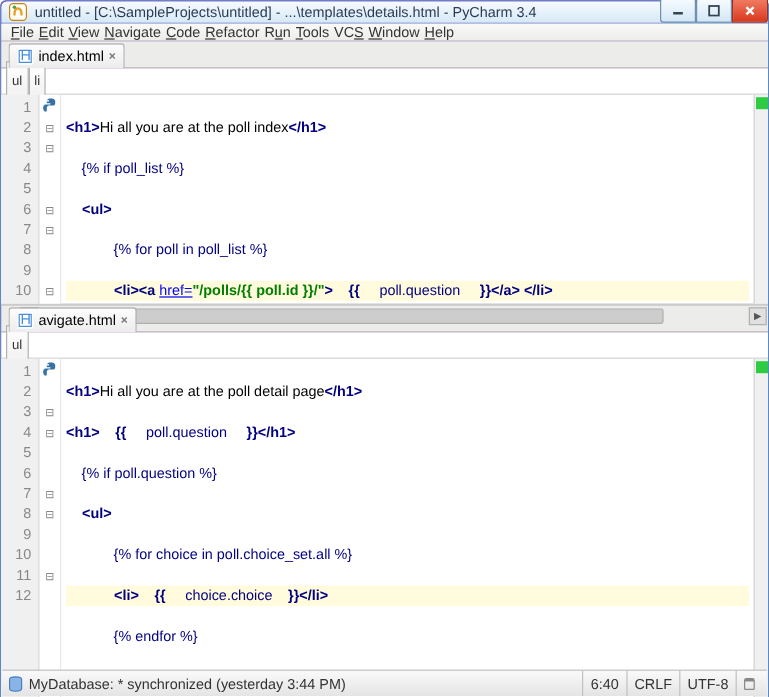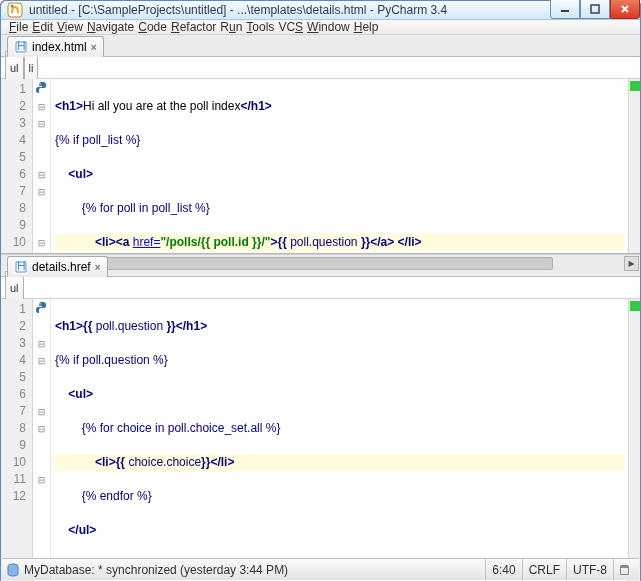--- a/index.html
+++ b/index.html
@@ -35,21 +35,21 @@
 .pyicon { position:absolute; left:34px; top:2px; z-index:2; }
 .code { flex:1; padding:2px 4px; line-height:17px; font-family:"Courier New",monospace; font-size:13px; white-space:pre; overflow:hidden; position:relative; }
 .code .row { height:17px; }
 .code .hl { background:#fffbdc; }
 .strip { width:12px; background:#f0f0f0; border-left:1px solid #d4d4d4; position:relative; }
 .strip .ok { position:absolute; top:2px; left:1px; width:10px; height:10px; background:#2ecc40; }
 
 .tag { color:#000080; font-weight:bold; }
 .attr { color:#0000ff;text-decoration:underline; }
 .str { color:#008000; font-weight:bold; }
-.dj { color:#000080; }
+.dj { color:#000080;margin-left:13px; }
 .djvar { font-weight:bold; }
 .txt { color:#000; }
 
 .hscroll { height:17px; background:#f0f0f0; border-top:1px solid #d0d0d0; position:relative; }
 .hscroll .thumb { position:absolute; left:32px; top:2px; height:13px; width:520px; background:#cdcdcd; border:1px solid #b0b0b0; border-radius:2px; }
 .hscroll .arr { position:absolute; top:1px; width:15px; height:15px; background:#e0e0e0; border:1px solid #b0b0b0; display:flex; align-items:center; justify-content:center; font-size:8px; color:#555; }
 .hscroll .arr.l { left:16px; } .hscroll .arr.r { right:1px; }
 
 .statusbar { height:22px; background:linear-gradient(#fafafa,#e4e4e4); border-top:1px solid #c0c0c0; display:flex; align-items:center; padding:0 4px; font-size:11px; color:#333; position:absolute; bottom:0; left:1px; right:1px; }
 .statusbar .sico { width:14px; height:14px; margin-right:4px; }
@@ -175,21 +175,21 @@
       <div class="arr r">▶</div>
     </div>
 
   <div class="tabrow">
     <div class="tab">
       <svg class="fico" viewBox="0 0 14 14">
           <rect width="14" height="14" fill="#fff"></rect>
           <path d="M2 2h10v10H2z" fill="none" stroke="#4a90d9"></path>
           <text x="3" y="10" font-size="7" fill="#4a90d9">H</text>
         </svg>
-      <span>details.href</span>
+      <span>avigate.html</span>
       <span class="tclose">×</span>
     </div>
   </div>
   <div class="breadcrumb">
     <span class="bc-item">ul</span>
   </div>
   <div class="editor-pane pane2">
     <div class="gutter">
       <div>1</div>
       <div>2</div>
@@ -216,20 +216,21 @@
       <div class="fm"></div>
       <div class="fm"></div>
       <div class="fm">⊟</div>
       <div class="fm">⊟</div>
       <div class="fm"></div>
       <div class="fm"></div>
       <div class="fm">⊟</div>
       <div class="fm"></div>
     </div>
     <div class="code">
+<div class="row"><span class="tag">&lt;h1&gt;</span><span class="txt">Hi all you are at the poll detail page</span><span class="tag">&lt;/h1&gt;</span></div>
 <div class="row"><span class="tag">&lt;h1&gt;</span><span class="dj djvar">{{</span><span class="dj"> poll.question </span><span class="dj djvar">}}</span><span class="tag">&lt;/h1&gt;</span></div>
 <div class="row"><span class="dj">{% if poll.question %}</span></div>
 <div class="row">    <span class="tag">&lt;ul&gt;</span></div>
 <div class="row">        <span class="dj">{% for choice in poll.choice_set.all %}</span></div>
 <div class="row hl">            <span class="tag">&lt;li&gt;</span><span class="dj djvar">{{</span><span class="dj"> choice.choice</span><span class="dj djvar">}}</span><span class="tag">&lt;/li&gt;</span></div>
 <div class="row">        <span class="dj">{% endfor %}</span></div>
 <div class="row">    <span class="tag">&lt;/ul&gt;</span></div>
 <div class="row"></div>
 
 

